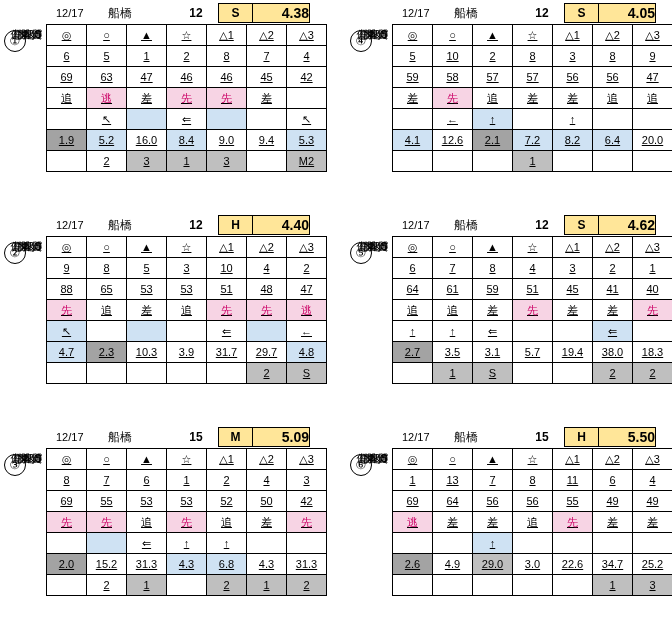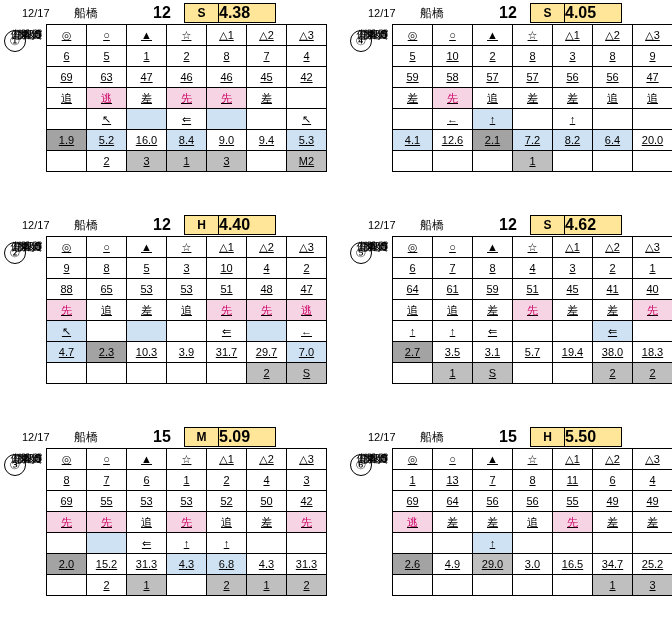--- a/index.html
+++ b/index.html
@@ -24,56 +24,56 @@
   }
   .col-left  { left: 0px; }
   .col-right { left: 346px; }
   .row-1 { top: 2px; }
   .row-2 { top: 214px; }
   .row-3 { top: 426px; }
 
   .hdr {
     position: relative;
     height: 22px;
-    margin-left: 20px;
+    margin-left: 54px;
     display: flex;
     align-items: center;
   }
   .hdr .date {
     width: 54px;
     text-align: left;
     font-size: 11px;
     padding-left: 2px;
   }
   .hdr .track {
     width: 66px;
     text-align: left;
     font-size: 12px;
   }
   .hdr .racenum {
     width: 44px;
     text-align: center;
-    font-size: 16px;
+    font-size: 12px;
     font-weight: bold;
   }
   .hdr .grade {
     width: 34px;
     text-align: center;
     font-size: 12px;
     font-weight: bold;
     background: #ffe699;
     border: 1px solid #000;
     border-right: none;
     height: 20px;
     line-height: 18px;
   }
   .hdr .odds {
     width: 58px;
-    text-align: left;
-    font-size: 16px;
+    text-align: right;
+    font-size: 14px;
     font-weight: bold;
     background: #ffe699;
     border: 1px solid #000;
     height: 20px;
     line-height: 18px;
   }
 
   .circled {
     position: absolute;
     left: 4px;
@@ -378,21 +378,21 @@
               <td class="t-blue arrowcell"></td>
               <td class="t-white arrowcell">←</td>
             </tr>
             <tr>
               <td class="t-blue">4.7</td>
               <td class="t-yellow">2.3</td>
               <td class="t-white">10.3</td>
               <td class="t-white">3.9</td>
               <td class="t-white">31.7</td>
               <td class="t-white">29.7</td>
-              <td class="t-blue">7.0</td>
+              <td class="t-blue">4.8</td>
             </tr>
             <tr>
               <td class="t-white nega"></td>
               <td class="t-white nega"></td>
               <td class="t-white nega"></td>
               <td class="t-white nega"></td>
               <td class="t-white nega"></td>
               <td class="t-gray nega">2</td>
               <td class="t-gray nega">S</td>
             </tr>
@@ -640,21 +640,21 @@
               <td class="t-white arrowcell"></td>
               <td class="t-white arrowcell"></td>
               <td class="t-white arrowcell"></td>
               <td class="t-white arrowcell"></td>
             </tr>
             <tr>
               <td class="t-yellow">2.6</td>
               <td class="t-white">4.9</td>
               <td class="t-gray">29.0</td>
               <td class="t-white">3.0</td>
-              <td class="t-white">16.5</td>
+              <td class="t-white">22.6</td>
               <td class="t-white">34.7</td>
               <td class="t-white">25.2</td>
             </tr>
             <tr>
               <td class="t-white nega"></td>
               <td class="t-white nega"></td>
               <td class="t-white nega"></td>
               <td class="t-white nega"></td>
               <td class="t-white nega"></td>
               <td class="t-gray nega">1</td>

